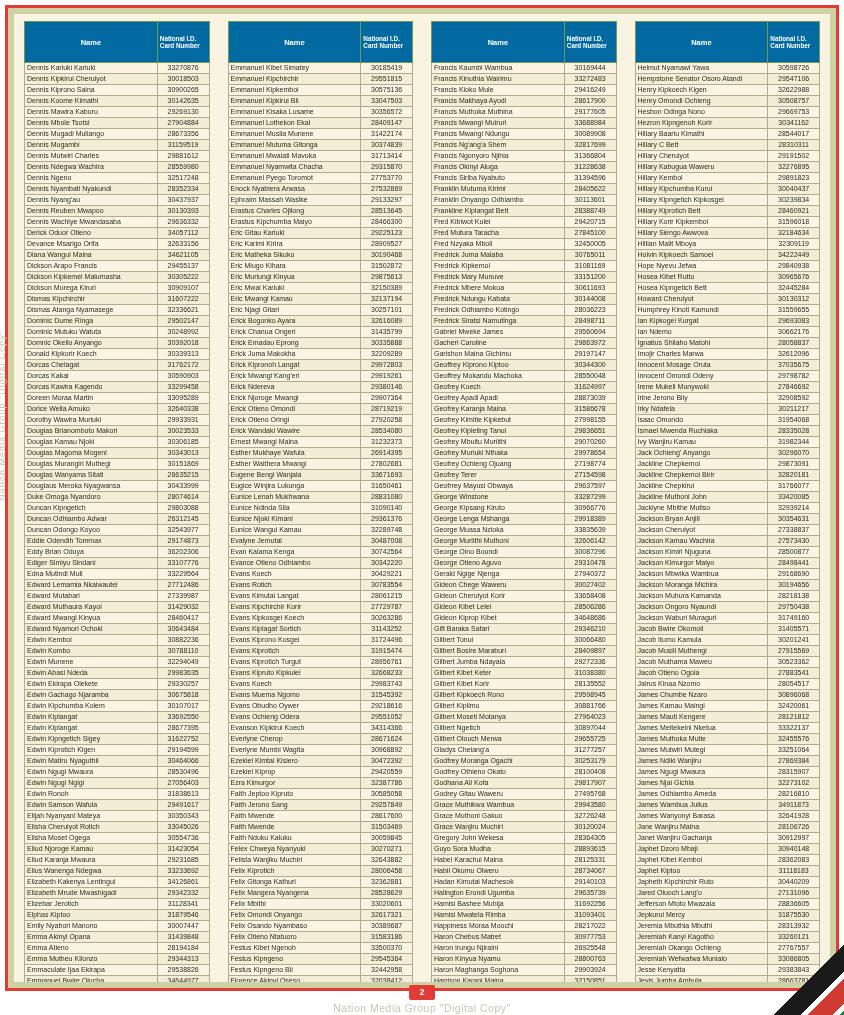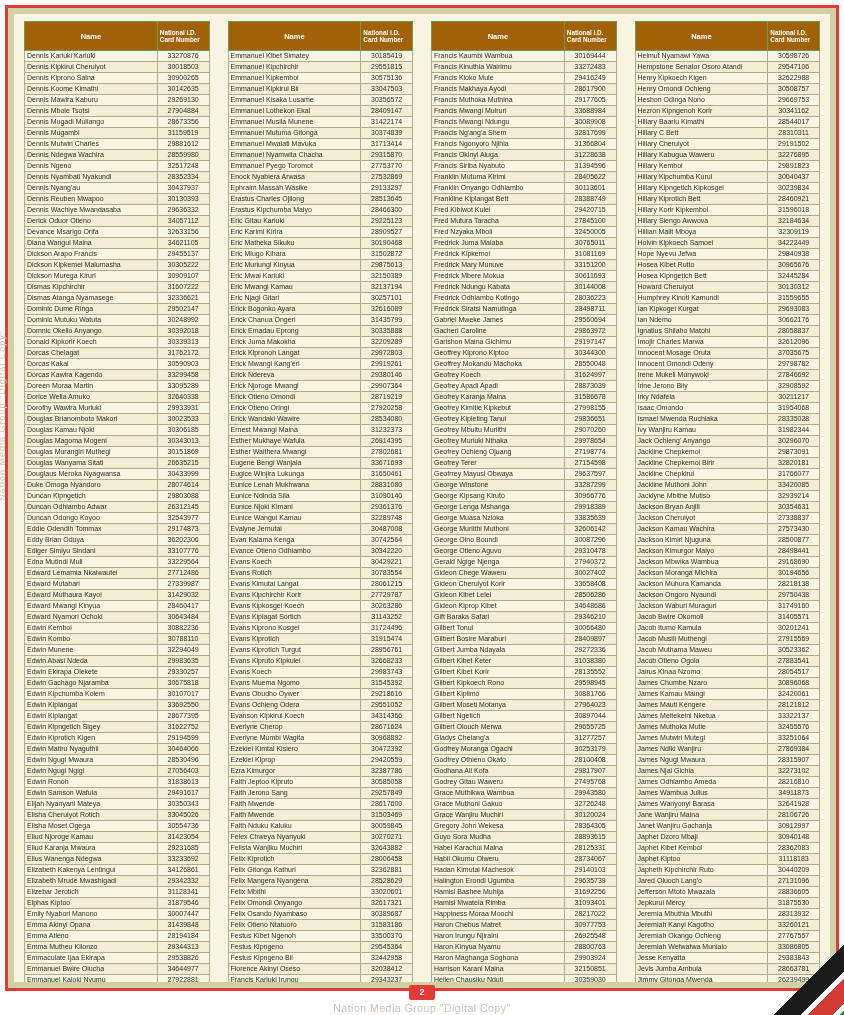--- a/index.html
+++ b/index.html
@@ -12,22 +12,22 @@
     position:absolute; left:5px; top:5px; right:5px; bottom:24px;
     border:3px solid #e23b36; background:#cdd1a4; padding:6px;
   }
   .paper {
     background:#f9f4e1; width:100%; height:100%;
     padding:7px 10px 0 10px; overflow:hidden;
   }
   .tables { display:grid; grid-template-columns:repeat(4,1fr); column-gap:18px; }
   table.reg { border-collapse:collapse; width:100%; table-layout:fixed; border:1px solid #55524a; }
   table.reg th {
-    background:#a16207; color:#ffffff; border:1px solid #6f9a55;
-    height:24px; vertical-align:middle; padding:7px 2px;
+    background:#0369a1; color:#ffffff; border:1px solid #6f9a55;
+    height:24px; vertical-align:middle; padding:13px 2px;
   }
   th.th-name { width:72%; text-align:center; font-size:7.5px; }
   th.th-id   { width:28%; text-align:left; font-size:6.3px; line-height:1.15; }
   table.reg td {
     border:1px solid #b2aa8e; height:10px; line-height:10px;
     font-size:7px; color:#2b2b25; padding:0 2px; overflow:hidden; white-space:nowrap;
   }
   td.name-cell { text-align:left; }
   td.id-cell   { text-align:center; }
   tbody tr:nth-child(odd)  td { background:#faf5e2; }

